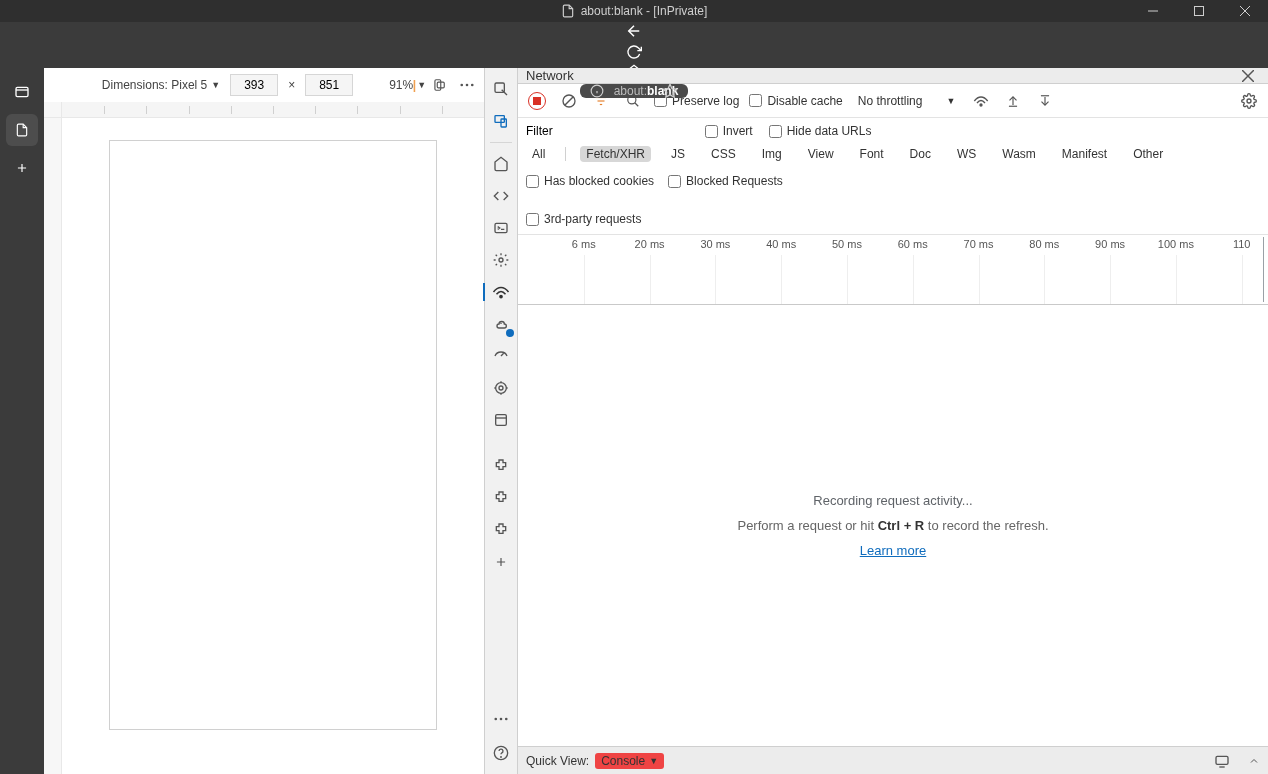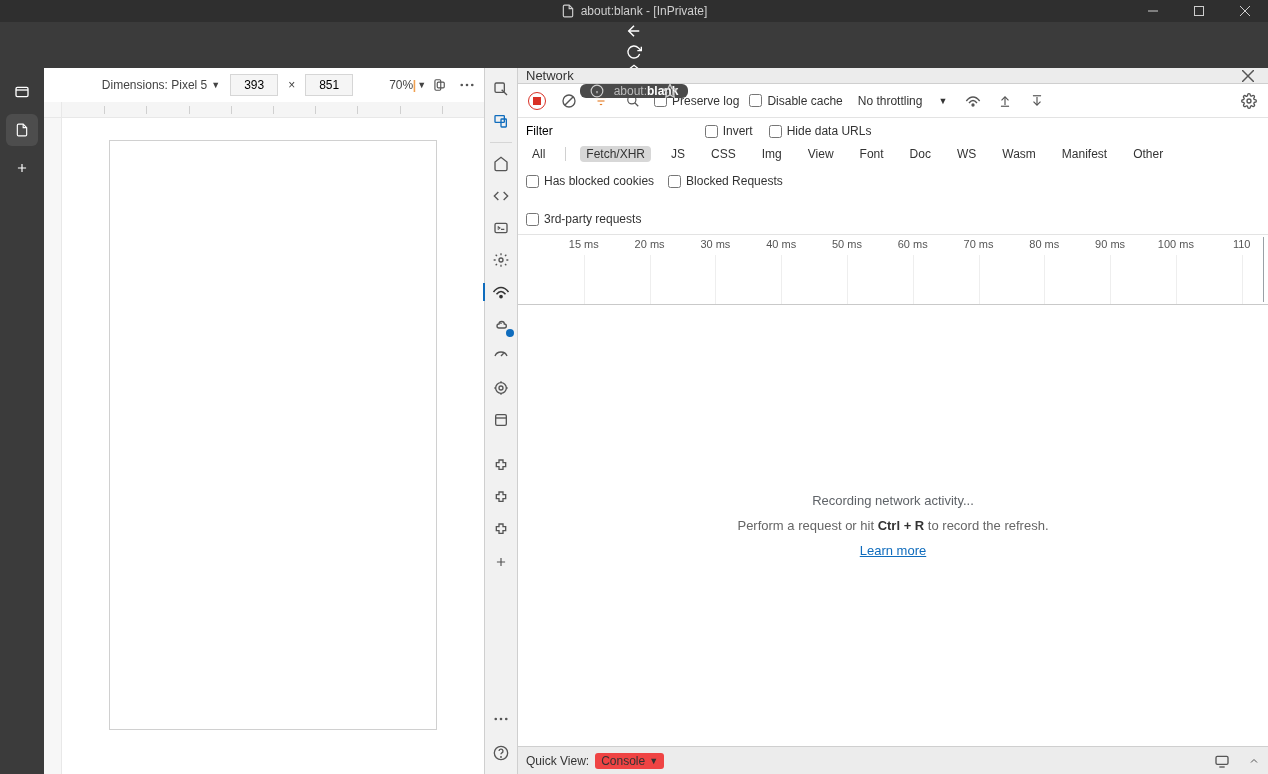--- a/index.html
+++ b/index.html
@@ -235,21 +235,21 @@
     width:22px;height:22px;display:flex;align-items:center;justify-content:center;
   }
   .record-btn {
     width:18px;height:18px;border:1.5px solid var(--record-red);border-radius:50%;
     display:flex;align-items:center;justify-content:center;
   }
   .record-btn .inner { width:8px;height:8px;background:var(--record-red);}
   .cb { display:flex;align-items:center;gap:5px;}
   .cb input { width:13px;height:13px;margin:0;}
   .throttle {
-    display:flex;align-items:center;gap:16px;
+    display:flex;align-items:center;gap:24px;
     border:1px solid transparent;
     padding:2px 4px;
   }
   .dt-toolbar .spacer { flex:1; }
 
   .filter-bar {
     padding:6px 8px 8px 8px;
     border-bottom:1px solid #e3e3e3;
     font-size:12px;
     color:#333;
@@ -462,21 +462,21 @@
     <div class="device-bar">
       <span class="sel">
         <span>Dimensions: Pixel 5</span>
         <span class="tri">▼</span>
       </span>
       <input class="dim-input" value="393" style="">
       <span>×</span>
       <input class="dim-input" value="851" style="">
       <span style="width:16px;"></span>
       <span class="sel">
-        <span>70%</span>
+        <span>91%</span>
         <span class="tri">▼</span>
       </span>
       <span class="right-cluster">
         <span class="vbar">|</span>
         <span>
           <svg width="14" height="14" viewBox="0 0 24 24" fill="none" stroke="#555" stroke-width="2">
               <rect x="5" y="3" width="10" height="18" rx="2"></rect>
               <rect x="9" y="7" width="12" height="10" rx="2"></rect>
             </svg>
         </span>
@@ -735,21 +735,21 @@
         <span style="flex-basis:100%;height:0;"></span>
         <label class="cb">
             <input type="checkbox" style="">
             <span>3rd-party requests</span>
           </label>
       </div>
     </div>
 
     <div class="timeline">
       <div class="ticks" id="ticks">
-          <span class="tick" style="left: 8.77193%;">15 ms</span>
+          <span class="tick" style="left: 8.77193%;">6 ms</span>
           <span class="tick" style="left: 17.5439%;">20 ms</span>
           <span class="tick" style="left: 26.3158%;">30 ms</span>
           <span class="tick" style="left: 35.0877%;">40 ms</span>
           <span class="tick" style="left: 43.8596%;">50 ms</span>
           <span class="tick" style="left: 52.6316%;">60 ms</span>
           <span class="tick" style="left: 61.4035%;">70 ms</span>
           <span class="tick" style="left: 70.1754%;">80 ms</span>
           <span class="tick" style="left: 78.9474%;">90 ms</span>
           <span class="tick" style="left: 87.7193%;">100 ms</span>
           <span class="tick" style="left: 96.4912%;">110</span>
@@ -764,21 +764,21 @@
           <div class="gline" style="left: 61.4035%;"></div>
           <div class="gline" style="left: 70.1754%;"></div>
           <div class="gline" style="left: 78.9474%;"></div>
           <div class="gline" style="left: 87.7193%;"></div>
           <div class="gline" style="left: 96.4912%;"></div>
         </div>
       <div class="end-line"></div>
     </div>
 
     <div class="net-body">
-      <div style="color:#5f6368;">Recording network activity...</div>
+      <div style="color:#5f6368;">Recording request activity...</div>
       <div class="hint2">
         <span>Perform a request or hit </span><b>Ctrl + R</b><span> to record the refresh.</span>
       </div>
       <a href="#">Learn more</a>
     </div>
 
     <div class="quick-view">
       <span>Quick View:</span>
       <span class="qv-sel">
         <span>Console</span>

